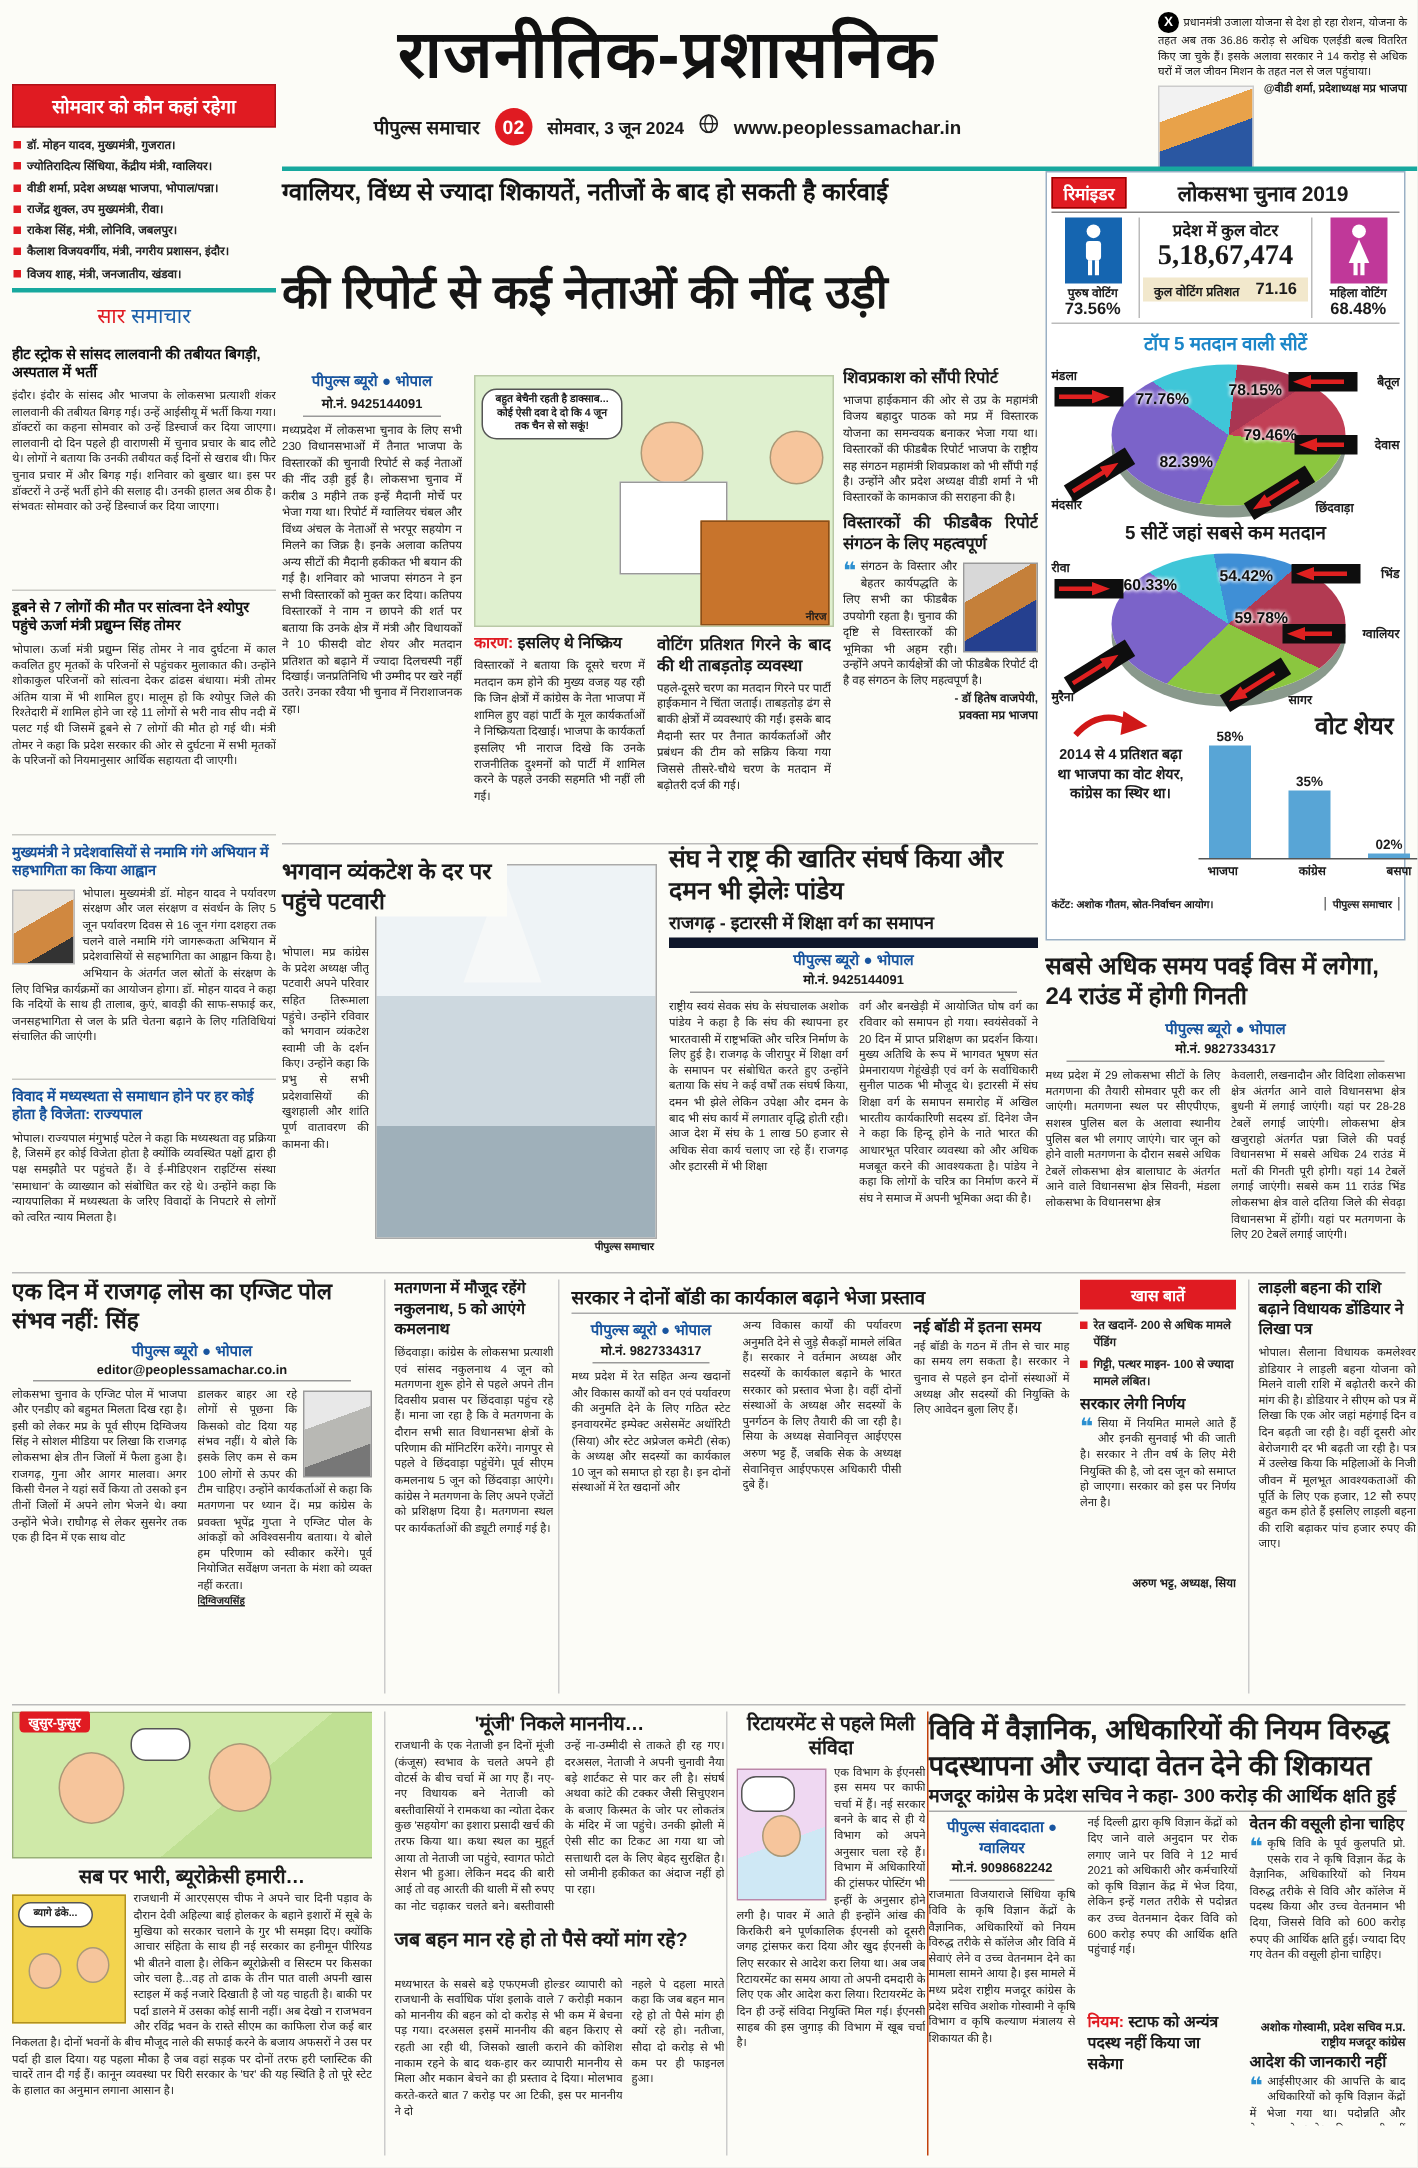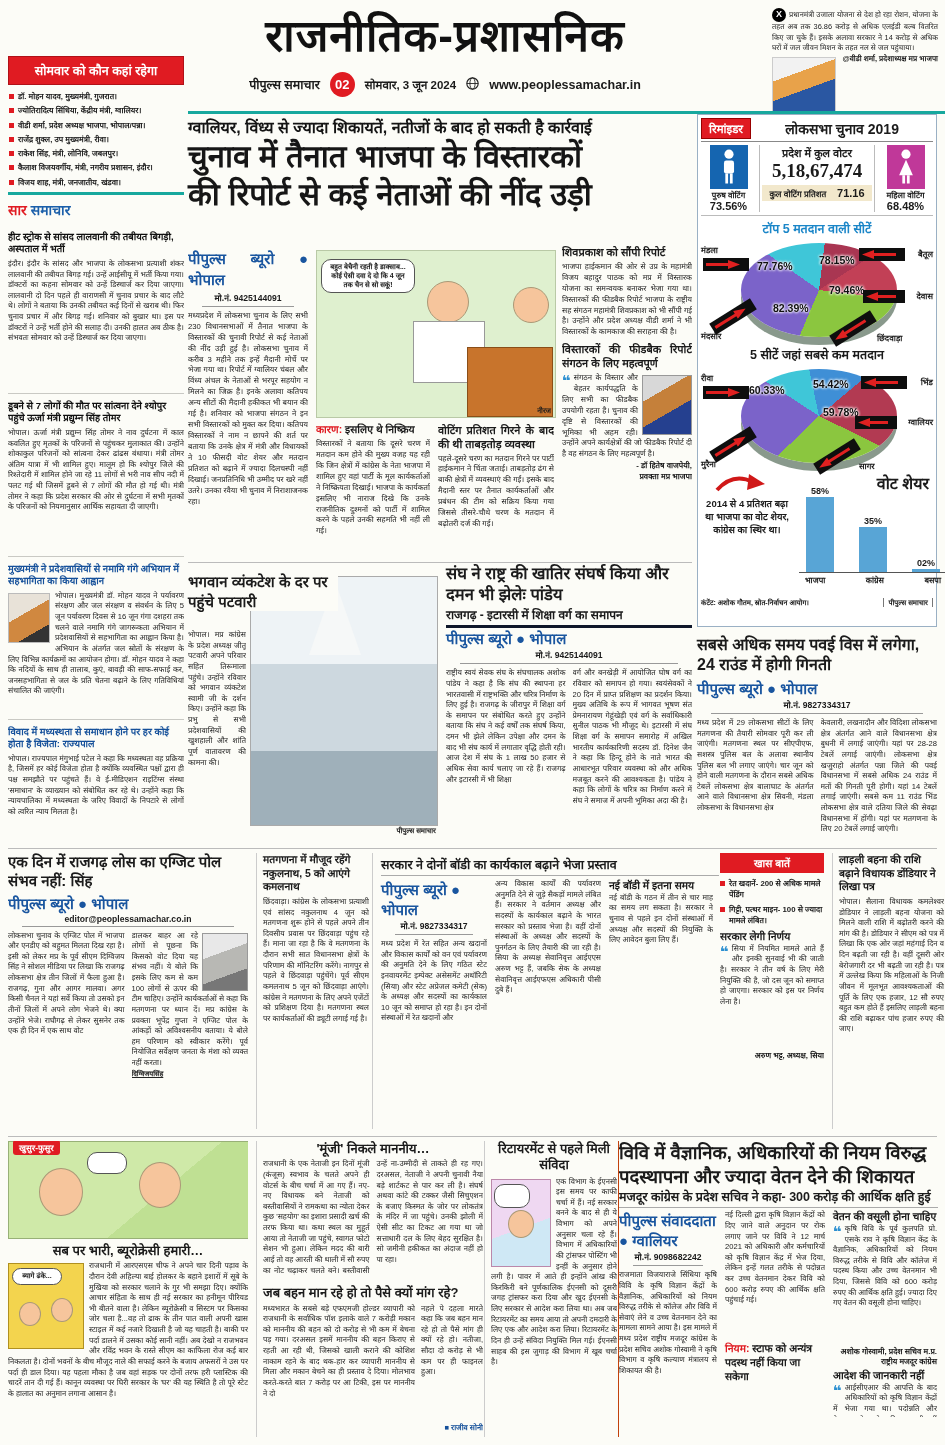--- a/index.html
+++ b/index.html
@@ -1,39 +1,39 @@
 <!DOCTYPE html>
 <html><head>
 <meta charset="utf-8">
 <style>
   html,body{margin:0;padding:0;background:#e8e8e4;}
   #page{position:relative;width:945px;height:1445px;background:#fcfcf7;margin:0 auto;
         font-family:"Liberation Sans","DejaVu Sans",sans-serif;color:#1b1b1b;overflow:hidden;}
   .b{font-weight:bold}
   .small{font-size:7.6px;line-height:1.4;color:#222;text-align:justify}
   .ohide{overflow:hidden}
-  .byl{color:#19559f;font-weight:bold;font-size:15px;}
+  .byl{color:#19559f;font-weight:bold;font-size:10px;text-align:center;}
   .phone{font-weight:bold;font-size:8.6px;text-align:center;border-bottom:1px solid #999;padding-bottom:2px;margin:1px 14px 4px;}
   .hairline{border-top:1px solid #c9c9c4;margin:6px 0;}
   .redsq{display:inline-block;width:5px;height:5px;background:#e01b22;margin-right:4px;flex:none;margin-top:3px;}
   
   #masthead{position:absolute;left:200px;top:4px;width:490px;text-align:center;font-size:44px;font-weight:800;letter-spacing:1px;color:#111;}
   #dateline{position:absolute;left:200px;top:72px;width:490px;display:flex;align-items:center;justify-content:center;gap:10px;}
   .pageno{width:25px;height:25px;border-radius:50%;background:#e01b22;color:#fff;font-weight:bold;display:flex;align-items:center;justify-content:center;font-size:13px;}
   #tweetbox{position:absolute;left:772px;top:8px;width:166px;font-size:7.4px;line-height:1.45;text-align:justify;}
   .xicon{width:14px;height:14px;border-radius:50%;background:#000;color:#fff;font-size:9px;font-weight:bold;display:inline-flex;align-items:center;justify-content:center;margin-right:3px;}
   #tweetphoto{float:left;width:62px;height:56px;margin:3px 5px 0 0;background:linear-gradient(160deg,#f2f2f2 0 30%,#e8a24a 30% 55%,#2a57a2 55%);border:1px solid #ccc;}
   #tealrule{position:absolute;left:188px;top:111px;width:757px;height:3px;background:#17a89e;}
   
   #schedbox{position:absolute;left:8px;top:56px;width:176px;}
   .redtitle{background:#e01b22;color:#fff;font-weight:bold;font-size:12.5px;text-align:center;padding:5px 2px;border:1px solid #b01118;}
   .sched-item{display:flex;font-size:7.8px;font-weight:bold;color:#222;line-height:1.45;margin:3px 0;}
   #sidebar{position:absolute;left:8px;top:190px;width:176px;height:655px;overflow:hidden;}
   .tealbar{height:3px;background:#17a89e;margin:2px 0 5px;}
-  #saarhead{text-align:left;font-size:14px;font-weight:700;margin:2px 0 12px;}
+  #saarhead{text-align:center;font-size:14px;font-weight:400;margin:2px 0 12px;}
   .saar-h{font-size:9.6px;font-weight:bold;line-height:1.3;color:#101010;margin:3px 0 3px;}
   .saar-h.blue{color:#15509a;}
   .cmphoto{float:left;width:40px;height:48px;margin:2px 5px 2px 0;background:linear-gradient(150deg,#e8e2d8 0 40%,#d08840 40% 75%,#333 75%);border:1px solid #bbb;}
   
   #lead{position:absolute;left:188px;top:116px;width:504px;height:729px;}
   #kicker{font-size:16px;font-weight:bold;color:#141414;}
   .bigh{font-size:31px;font-weight:800;line-height:1.22;color:#161616;}
   .leadcol{position:absolute;font-size:7.7px;line-height:1.42;text-align:justify;overflow:hidden;}
   #cartoon{position:absolute;left:128px;top:134px;width:238px;height:166px;background:#dff0cf;border:1px solid #b9c9a6;overflow:hidden;}
   .bubble{position:absolute;background:#fff;border:1px solid #555;border-radius:10px;padding:3px 4px;font-size:7px;font-weight:bold;line-height:1.25;text-align:center;}
@@ -179,21 +179,21 @@
       <span class="cmphoto"></span><span>भोपाल। मुख्यमंत्री डॉ. मोहन यादव ने पर्यावरण संरक्षण और जल संरक्षण व संवर्धन के लिए 5 जून पर्यावरण दिवस से 16 जून गंगा दशहरा तक चलने वाले नमामि गंगे जागरूकता अभियान में प्रदेशवासियों से सहभागिता का आह्वान किया है। अभियान के अंतर्गत जल स्रोतों के संरक्षण के लिए विभिन्न कार्यक्रमों का आयोजन होगा। डॉ. मोहन यादव ने कहा कि नदियों के साथ ही तालाब, कुएं, बावड़ी की साफ-सफाई कर, जनसहभागिता से जल के प्रति चेतना बढ़ाने के लिए गतिविधियां संचालित की जाएंगी।</span>
     </div>
     <div class="hairline"></div>
     <div class="saar-h blue">विवाद में मध्यस्थता से समाधान होने पर हर कोई होता है विजेता: राज्यपाल</div>
     <div class="small ohide" style="height:92px">भोपाल। राज्यपाल मंगुभाई पटेल ने कहा कि मध्यस्थता वह प्रक्रिया है, जिसमें हर कोई विजेता होता है क्योंकि व्यवस्थित पक्षों द्वारा ही पक्ष समझौते पर पहुंचते हैं। वे ई-मीडिएशन राइटिंग्स संस्था 'समाधान' के व्याख्यान को संबोधित कर रहे थे। उन्होंने कहा कि न्यायपालिका में मध्यस्थता के जरिए विवादों के निपटारे से लोगों को त्वरित न्याय मिलता है।</div>
   </div>
 
   <div id="lead">
     <div id="kicker">ग्वालियर, विंध्य से ज्यादा शिकायतें, नतीजों के बाद हो सकती है कार्रवाई</div>
     <div class="bigh">
-      <span>चुनाव में तैनात भाजपा के विस्तारकों</span><br><span>की रिपोर्ट से कई नेताओं की नींद उड़ी</span>
+      <br><span>की रिपोर्ट से कई नेताओं की नींद उड़ी</span>
     </div>
 
     <div class="leadcol" style="left:0;top:132px;width:120px;height:318px">
       <div class="byl">पीपुल्स ब्यूरो ● भोपाल</div>
       <div class="phone">मो.नं. 9425144091</div>
       <span>मध्यप्रदेश में लोकसभा चुनाव के लिए सभी 230 विधानसभाओं में तैनात भाजपा के विस्तारकों की चुनावी रिपोर्ट से कई नेताओं की नींद उड़ी हुई है। लोकसभा चुनाव में करीब 3 महीने तक इन्हें मैदानी मोर्चे पर भेजा गया था। रिपोर्ट में ग्वालियर चंबल और विंध्य अंचल के नेताओं से भरपूर सहयोग न मिलने का जिक्र है। इनके अलावा कतिपय अन्य सीटों की मैदानी हकीकत भी बयान की गई है। शनिवार को भाजपा संगठन ने इन सभी विस्तारकों को मुक्त कर दिया। कतिपय विस्तारकों ने नाम न छापने की शर्त पर बताया कि उनके क्षेत्र में मंत्री और विधायकों ने 10 फीसदी वोट शेयर और मतदान प्रतिशत को बढ़ाने में ज्यादा दिलचस्पी नहीं दिखाई। जनप्रतिनिधि भी उम्मीद पर खरे नहीं उतरे। उनका रवैया भी चुनाव में निराशाजनक रहा।</span>
     </div>
 
     <div id="cartoon">
       <div class="bubble" style="left:4px;top:8px;width:84px">बहुत बेचैनी रहती है डाक्साब... कोई ऐसी दवा दे दो कि 4 जून तक चैन से सो सकूं!</div>
@@ -231,21 +231,21 @@
 
     <div id="patwari">
       <div style="position:absolute;left:0;top:4px;width:150px;background:#fcfcf7;z-index:2;font-size:15px;font-weight:800;line-height:1.3">भगवान व्यंकटेश के दर पर पहुंचे पटवारी</div>
       <div id="templephoto"></div>
       <div class="small ohide" style="position:absolute;left:0;top:62px;width:58px;height:196px">भोपाल। मप्र कांग्रेस के प्रदेश अध्यक्ष जीतू पटवारी अपने परिवार सहित तिरूमाला पहुंचे। उन्होंने रविवार को भगवान व्यंकटेश स्वामी जी के दर्शन किए। उन्होंने कहा कि प्रभु से सभी प्रदेशवासियों की खुशहाली और शांति पूर्ण वातावरण की कामना की।</div>
       <div style="position:absolute;right:2px;top:258px;font-size:7px;font-weight:bold">पीपुल्स समाचार</div>
     </div>
 
     <div id="sangh">
       <div style="font-size:16.5px;font-weight:800;line-height:1.25">संघ ने राष्ट्र की खातिर संघर्ष किया और दमन भी झेलेः पांडेय</div>
-      <div style="font-size:12px;font-weight:bold;border-bottom:3px solid #0f172a;padding:2px 0">राजगढ़ - इटारसी में शिक्षा वर्ग का समापन</div>
+      <div style="font-size:12px;font-weight:bold;border-bottom:7px solid #0f172a;padding:2px 0">राजगढ़ - इटारसी में शिक्षा वर्ग का समापन</div>
       <div class="byl">पीपुल्स ब्यूरो ● भोपाल</div>
       <div class="phone">मो.नं. 9425144091</div>
       <div class="twocol">
         <div class="small ohide" style="height:158px">राष्ट्रीय स्वयं सेवक संघ के संघचालक अशोक पांडेय ने कहा है कि संघ की स्थापना हर भारतवासी में राष्ट्रभक्ति और चरित्र निर्माण के लिए हुई है। राजगढ़ के जीरापुर में शिक्षा वर्ग के समापन पर संबोधित करते हुए उन्होंने बताया कि संघ ने कई वर्षों तक संघर्ष किया, दमन भी झेले लेकिन उपेक्षा और दमन के बाद भी संघ कार्य में लगातार वृद्धि होती रही। आज देश में संघ के 1 लाख 50 हजार से अधिक सेवा कार्य चलाए जा रहे हैं। राजगढ़ और इटारसी में भी शिक्षा</div>
         <div class="small ohide" style="height:158px">वर्ग और बनखेड़ी में आयोजित घोष वर्ग का रविवार को समापन हो गया। स्वयंसेवकों ने 20 दिन में प्राप्त प्रशिक्षण का प्रदर्शन किया। मुख्य अतिथि के रूप में भागवत भूषण संत प्रेमनारायण गेहूंखेड़ी एवं वर्ग के सर्वाधिकारी सुनील पाठक भी मौजूद थे। इटारसी में संघ शिक्षा वर्ग के समापन समारोह में अखिल भारतीय कार्यकारिणी सदस्य डॉ. दिनेश जैन ने कहा कि हिन्दू होने के नाते भारत की आधारभूत परिवार व्यवस्था को और अधिक मजबूत करने की आवश्यकता है। पांडेय ने कहा कि लोगों के चरित्र का निर्माण करने में संघ ने समाज में अपनी भूमिका अदा की है।</div>
       </div>
     </div>
   </div>
 
   <div id="rail">
@@ -485,21 +485,21 @@
           <span class="face" style="left:10px;top:38px;width:20px;height:22px"></span>
           <span class="face" style="left:42px;top:34px;width:20px;height:22px"></span>
         </span>
         <span>राजधानी में आरएसएस चीफ ने अपने चार दिनी पड़ाव के दौरान देवी अहिल्या बाई होलकर के बहाने इशारों में सूबे के मुखिया को सरकार चलाने के गुर भी समझा दिए। क्योंकि आचार संहिता के साथ ही नई सरकार का हनीमून पीरियड भी बीतने वाला है। लेकिन ब्यूरोक्रेसी व सिस्टम पर किसका जोर चला है...वह तो ढाक के तीन पात वाली अपनी खास स्टाइल में कई नजारे दिखाती है जो यह चाहती है। बाकी पर पर्दा डालने में उसका कोई सानी नहीं। अब देखो न राजभवन और रविंद्र भवन के रास्ते सीएम का काफिला रोज कई बार निकलता है। दोनों भवनों के बीच मौजूद नाले की सफाई करने के बजाय अफसरों ने उस पर पर्दा ही डाल दिया। यह पहला मौका है जब वहां सड़क पर दोनों तरफ हरी प्लास्टिक की चादरें तान दी गई हैं। कानून व्यवस्था पर घिरी सरकार के 'घर' की यह स्थिति है तो पूरे स्टेट के हालात का अनुमान लगाना आसान है।</span>
       </div>
     </div>
 
     <div class="bd" style="left:248px;width:220px;height:296px;border-left:1px solid #ccc;padding-left:6px">
       <div class="h13" style="text-align:center">'मूंजी' निकले माननीय…</div>
       <div class="small ohide" style="height:122px;column-count:2;column-gap:7px;margin-top:2px">राजधानी के एक नेताजी इन दिनों मूंजी (कंजूस) स्वभाव के चलते अपने ही वोटर्स के बीच चर्चा में आ गए हैं। नए-नए विधायक बने नेताजी को बस्तीवासियों ने रामकथा का न्योता देकर कुछ 'सहयोग' का इशारा प्रसादी खर्च की तरफ किया था। कथा स्थल का मुहूर्त आया तो नेताजी जा पहुंचे, स्वागत फोटो सेशन भी हुआ। लेकिन मदद की बारी आई तो वह आरती की थाली में सौ रुपए का नोट चढ़ाकर चलते बने। बस्तीवासी उन्हें ना-उम्मीदी से ताकते ही रह गए। दरअसल, नेताजी ने अपनी चुनावी नैया बड़े शार्टकट से पार कर ली है। संघर्ष अथवा कांटे की टक्कर जैसी सिचुएशन के बजाए किस्मत के जोर पर लोकतंत्र के मंदिर में जा पहुंचे। उनकी झोली में ऐसी सीट का टिकट आ गया था जो सत्ताधारी दल के लिए बेहद सुरक्षित है। सो जमीनी हकीकत का अंदाज नहीं हो पा रहा।</div>
-      <div class="h13" style="margin:4px 0 2px">जब बहन मान रहे हो तो पैसे क्यों मांग रहे?</div>
+      <div class="h13" style="margin:4px 0 16px">जब बहन मान रहे हो तो पैसे क्यों मांग रहे?</div>
       <div style="display:flex;gap:6px">
         <div class="small ohide" style="flex:1;height:134px">मध्यभारत के सबसे बड़े एफएमजी होल्डर व्यापारी को राजधानी के सर्वाधिक पॉश इलाके वाले 7 करोड़ी मकान को माननीय की बहन को दो करोड़ से भी कम में बेचना पड़ गया। दरअसल इसमें माननीय की बहन किराए से रहती आ रही थी, जिसको खाली कराने की कोशिश नाकाम रहने के बाद थक-हार कर व्यापारी माननीय से मिला और मकान बेचने का ही प्रस्ताव दे दिया। मोलभाव करते-करते बात 7 करोड़ पर आ टिकी, इस पर माननीय ने दो</div>
         <div style="width:62px">
           <div class="small ohide" style="height:118px">नहले पे दहला मारते कहा कि जब बहन मान रहे हो तो पैसे मांग ही क्यों रहे हो। नतीजा, सौदा दो करोड़ से भी कम पर ही फाइनल हुआ।</div>
           <div style="font-size:7.5px;font-weight:bold;color:#15509a;text-align:right">■ राजीव सोनी</div>
         </div>
       </div>
     </div>
 
     <div class="bd" style="left:476px;width:126px;height:296px;border-left:1px solid #ccc;padding-left:6px">

